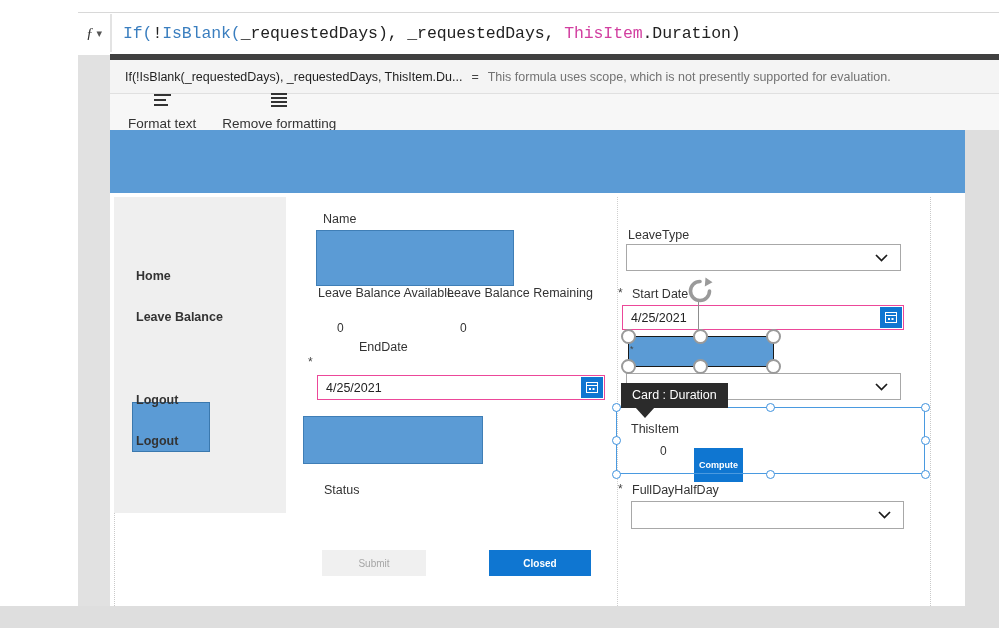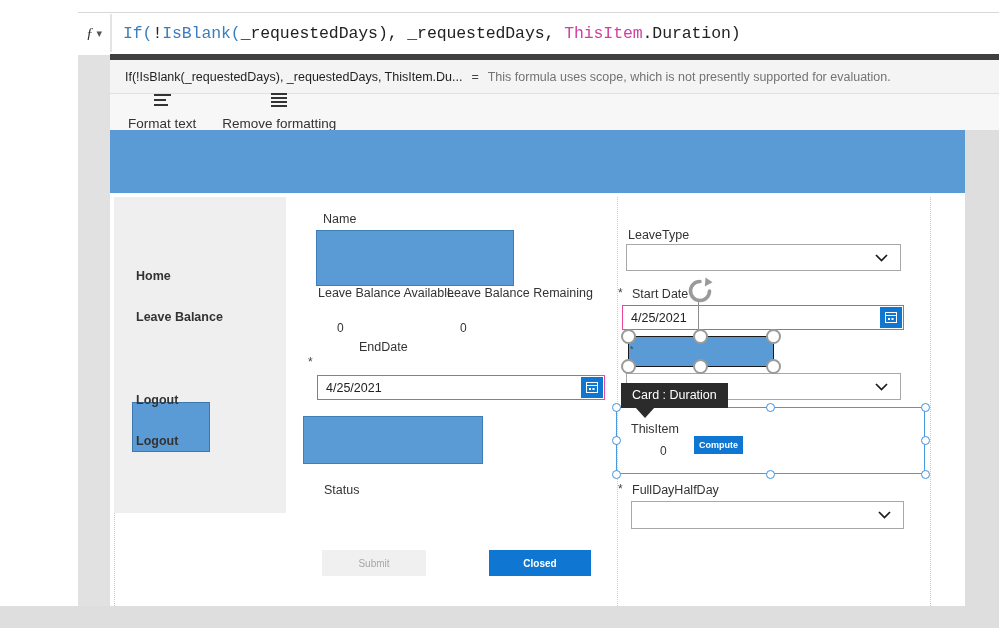--- a/index.html
+++ b/index.html
@@ -299,21 +299,21 @@
     <div class="combo" style="left:516px;top:243px;width:275px;height:27px;">
       <span class="chev">
         <svg width="13" height="8" viewBox="0 0 13 8">
             <path d="M1 1 L6.5 6.6 L12 1" stroke="#1a1a1a" stroke-width="1.7" fill="none"></path>
           </svg>
       </span>
     </div>
 
     <div class="fld-label" style="left:521px;top:292px;">ThisItem</div>
     <div class="value-txt" style="left:550px;top:314px;">0</div>
-    <div class="btn btn-compute" style="left:584px;top:306px;width:49px;height:18px;">Compute</div>
+    <div class="btn btn-compute" style="left:584px;top:318px;width:49px;height:34px;">Compute</div>
 
     <div class="req-star" style="left:508px;top:352px;">*</div>
     <div class="fld-label" style="left:522px;top:353px;">FullDayHalfDay</div>
     <div class="combo" style="left:521px;top:371px;width:273px;height:28px;">
       <span class="chev">
         <svg width="13" height="8" viewBox="0 0 13 8">
             <path d="M1 1 L6.5 6.6 L12 1" stroke="#1a1a1a" stroke-width="1.7" fill="none"></path>
           </svg>
       </span>
     </div>

